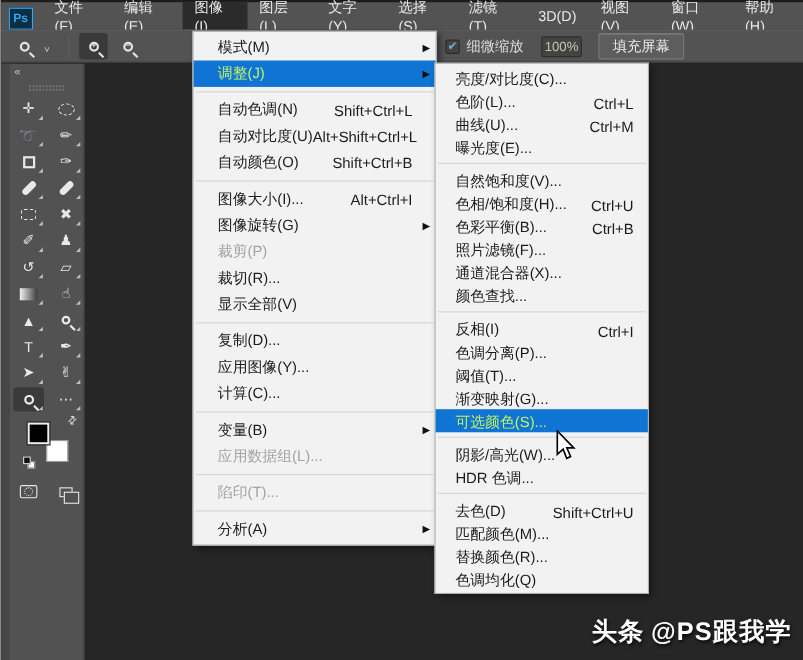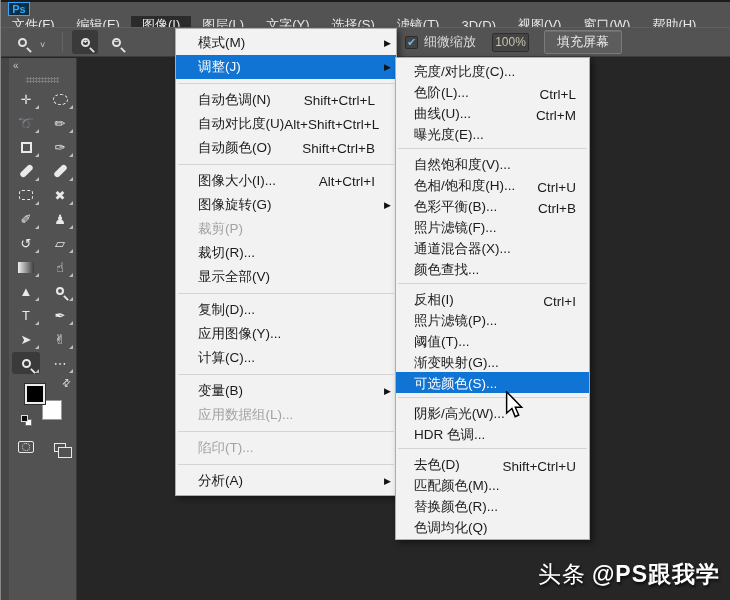--- a/index.html
+++ b/index.html
@@ -2,21 +2,21 @@
 <html><head>
 <meta charset="utf-8">
 <style>
   * { margin:0; padding:0; box-sizing:border-box; }
   html,body { width:730px; height:600px; }
   body { font-family:"Liberation Sans","DejaVu Sans",sans-serif; background:#262626; }
   .screen { position:relative; width:730px; height:600px; background:#262626; overflow:hidden; border-left:1px solid #888; }
 
   
   .menubar { position:absolute; left:0; top:0; width:730px; height:27px; background:#535353;
-             border-top:2px solid #1c1c1c; display:flex; align-items:flex-start; color:#e8e8e8; font-size:13px;flex-direction:column; }
+             border-top:2px solid #1c1c1c; display:flex; align-items:flex-end; color:#e8e8e8; font-size:13px; }
   .pslogo { width:22px; height:20px; margin:0 9px 0 7px; background:#0c2f44; border:1px solid #31a8ff;
             color:#31a8ff; font-weight:bold; font-size:11px; display:flex; align-items:center; justify-content:center; }
   .mb-items { display:flex; height:100%; align-items:stretch; }
   .mb-item { padding:0 11px; display:flex; align-items:center; cursor:default; }
   .mb-item.sel { background:#2b2b2b; }
 
   
   .optbar { position:absolute; left:0; top:27px; width:730px; height:30px; background:#535353;
             border-top:1px solid #5f5f5f; border-bottom:1px solid #3c3c3c; color:#dcdcdc; font-size:13px; }
   .opt-left { position:absolute; left:8px; top:0; height:100%; display:flex; align-items:center; gap:5px; }
@@ -79,29 +79,29 @@
           padding:2px 0; z-index:10; font-size:13.5px; color:#1b1b1b;margin-left:24px; }
   .main-menu { left:150px; top:28px; width:222px; }
   .sub-menu  { left:370px; top:57px; width:195px; }
   .mrow { display:flex; align-items:center; padding:0 5px 0 22px; height:24px; cursor:default; }
   .sub-menu .mrow { height:21px; padding-left:18px;align-items:flex-end; }
   .mrow .lab { flex:none; }
   .mrow .sc { margin-left:auto; padding-right:4px; }
   .mrow .arr { width:12px; text-align:right; font-size:9px; color:#111; }
   .sub-menu .mrow .arr { width:4px; }
   .mrow.sel { background:#0f74d3; }
-  .mrow.sel .lab, .mrow.sel .sc { color:#ffffff; }
+  .mrow.sel .lab, .mrow.sel .sc { color:#bef264; }
   .mrow.dis .lab, .mrow.dis .sc { color:#a3a3a3; }
   .msep { height:1px; background:#d4d4d4; margin:4px 2px; }
 
   
   .cursor { position:absolute; left:503px; top:391px; z-index:20; }
   .watermark { position:absolute; right:10px; bottom:10px; z-index:5; color:#fff; font-size:23px; font-weight:bold;
                text-shadow:1px 2px 3px rgba(0,0,0,.8); letter-spacing:1px; }
-  .watermark .wm-prefix { font-weight:400; margin-right:6px; }
+  .watermark .wm-prefix { font-weight:700; margin-right:6px; }
 </style>
 </head>
 <body>
 
 <div class="screen">
 
   <header class="menubar">
     <div class="pslogo">Ps</div>
     <nav class="mb-items">
 
@@ -416,21 +416,21 @@
         <span class="sc"></span>
         <span class="arr"></span>
       </div>
       <div class="msep"></div>
       <div class="mrow">
         <span class="lab">反相(I)</span>
         <span class="sc">Ctrl+I</span>
         <span class="arr"></span>
       </div>
       <div class="mrow">
-        <span class="lab">照片滤镜(P)...</span>
+        <span class="lab">色调分离(P)...</span>
         <span class="sc"></span>
         <span class="arr"></span>
       </div>
       <div class="mrow">
         <span class="lab">阈值(T)...</span>
         <span class="sc"></span>
         <span class="arr"></span>
       </div>
       <div class="mrow">
         <span class="lab">渐变映射(G)...</span>

